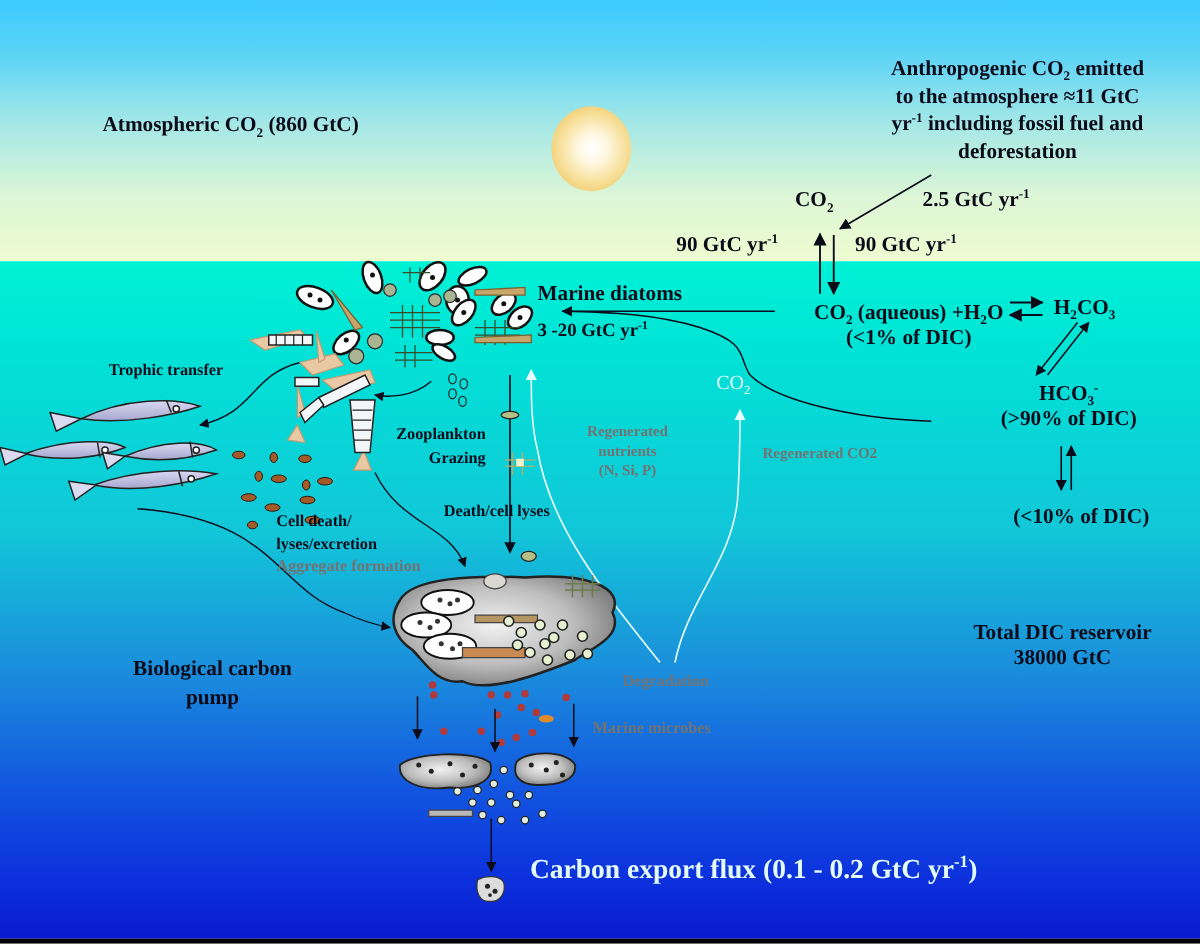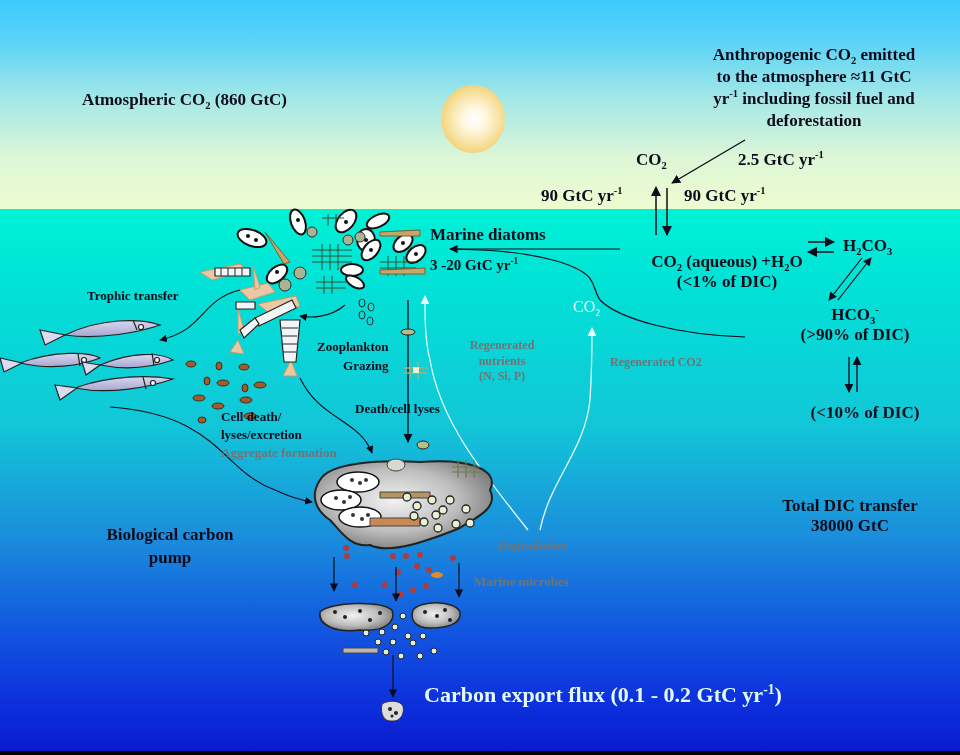--- a/index.html
+++ b/index.html
@@ -333,40 +333,40 @@
   <div class="lbl" style="left:738px;top:150px;font-size:17px;">
     <span>2.5 GtC yr</span><sup>-1</sup>
   </div>
   <div class="lbl" style="left:541px;top:186px;font-size:17px;">
     <span>90 GtC yr</span><sup>-1</sup>
   </div>
   <div class="lbl" style="left:684px;top:186px;font-size:17px;">
     <span>90 GtC yr</span><sup>-1</sup>
   </div>
 
-  <div class="lbl c" style="left:622px;top:240px;width:210px;font-size:17px;line-height:1.2;margin-top:12px;">
+  <div class="lbl c" style="left:622px;top:240px;width:210px;font-size:17px;line-height:1.2;">
     <div><span>CO</span><sub>2</sub><span> (aqueous) +H</span><sub>2</sub><span>O</span></div>
     <div>(&lt;1% of DIC)</div>
   </div>
 
   <div class="lbl" style="left:843px;top:236px;font-size:17px;">
     <span>H</span><sub>2</sub><span>CO</span><sub>3</sub>
   </div>
 
   <div class="lbl c" style="left:770px;top:305px;width:170px;font-size:17px;line-height:1.2;">
     <div><span>HCO</span><sub>3</sub><sup>-</sup></div>
     <div>(&gt;90% of DIC)</div>
   </div>
 
   <div class="lbl c" style="left:780px;top:403px;width:170px;font-size:17px;line-height:1.2;">
     <div>(&lt;10% of DIC)</div>
   </div>
 
   <div class="lbl c" style="left:755px;top:496px;width:190px;font-size:17px;line-height:1.2;">
-    <div>Total DIC transfer</div>
+    <div>Total DIC reservoir</div>
     <div>38000 GtC</div>
   </div>
 
   <div class="lbl" style="left:430px;top:225px;font-size:17px;">Marine diatoms</div>
   <div class="lbl" style="left:430px;top:257px;font-size:15px;">
     <span>3 -20 GtC yr</span><sup>-1</sup>
   </div>
 
   <div class="lbl" style="left:87px;top:289px;font-size:13px;">Trophic transfer</div>
 

